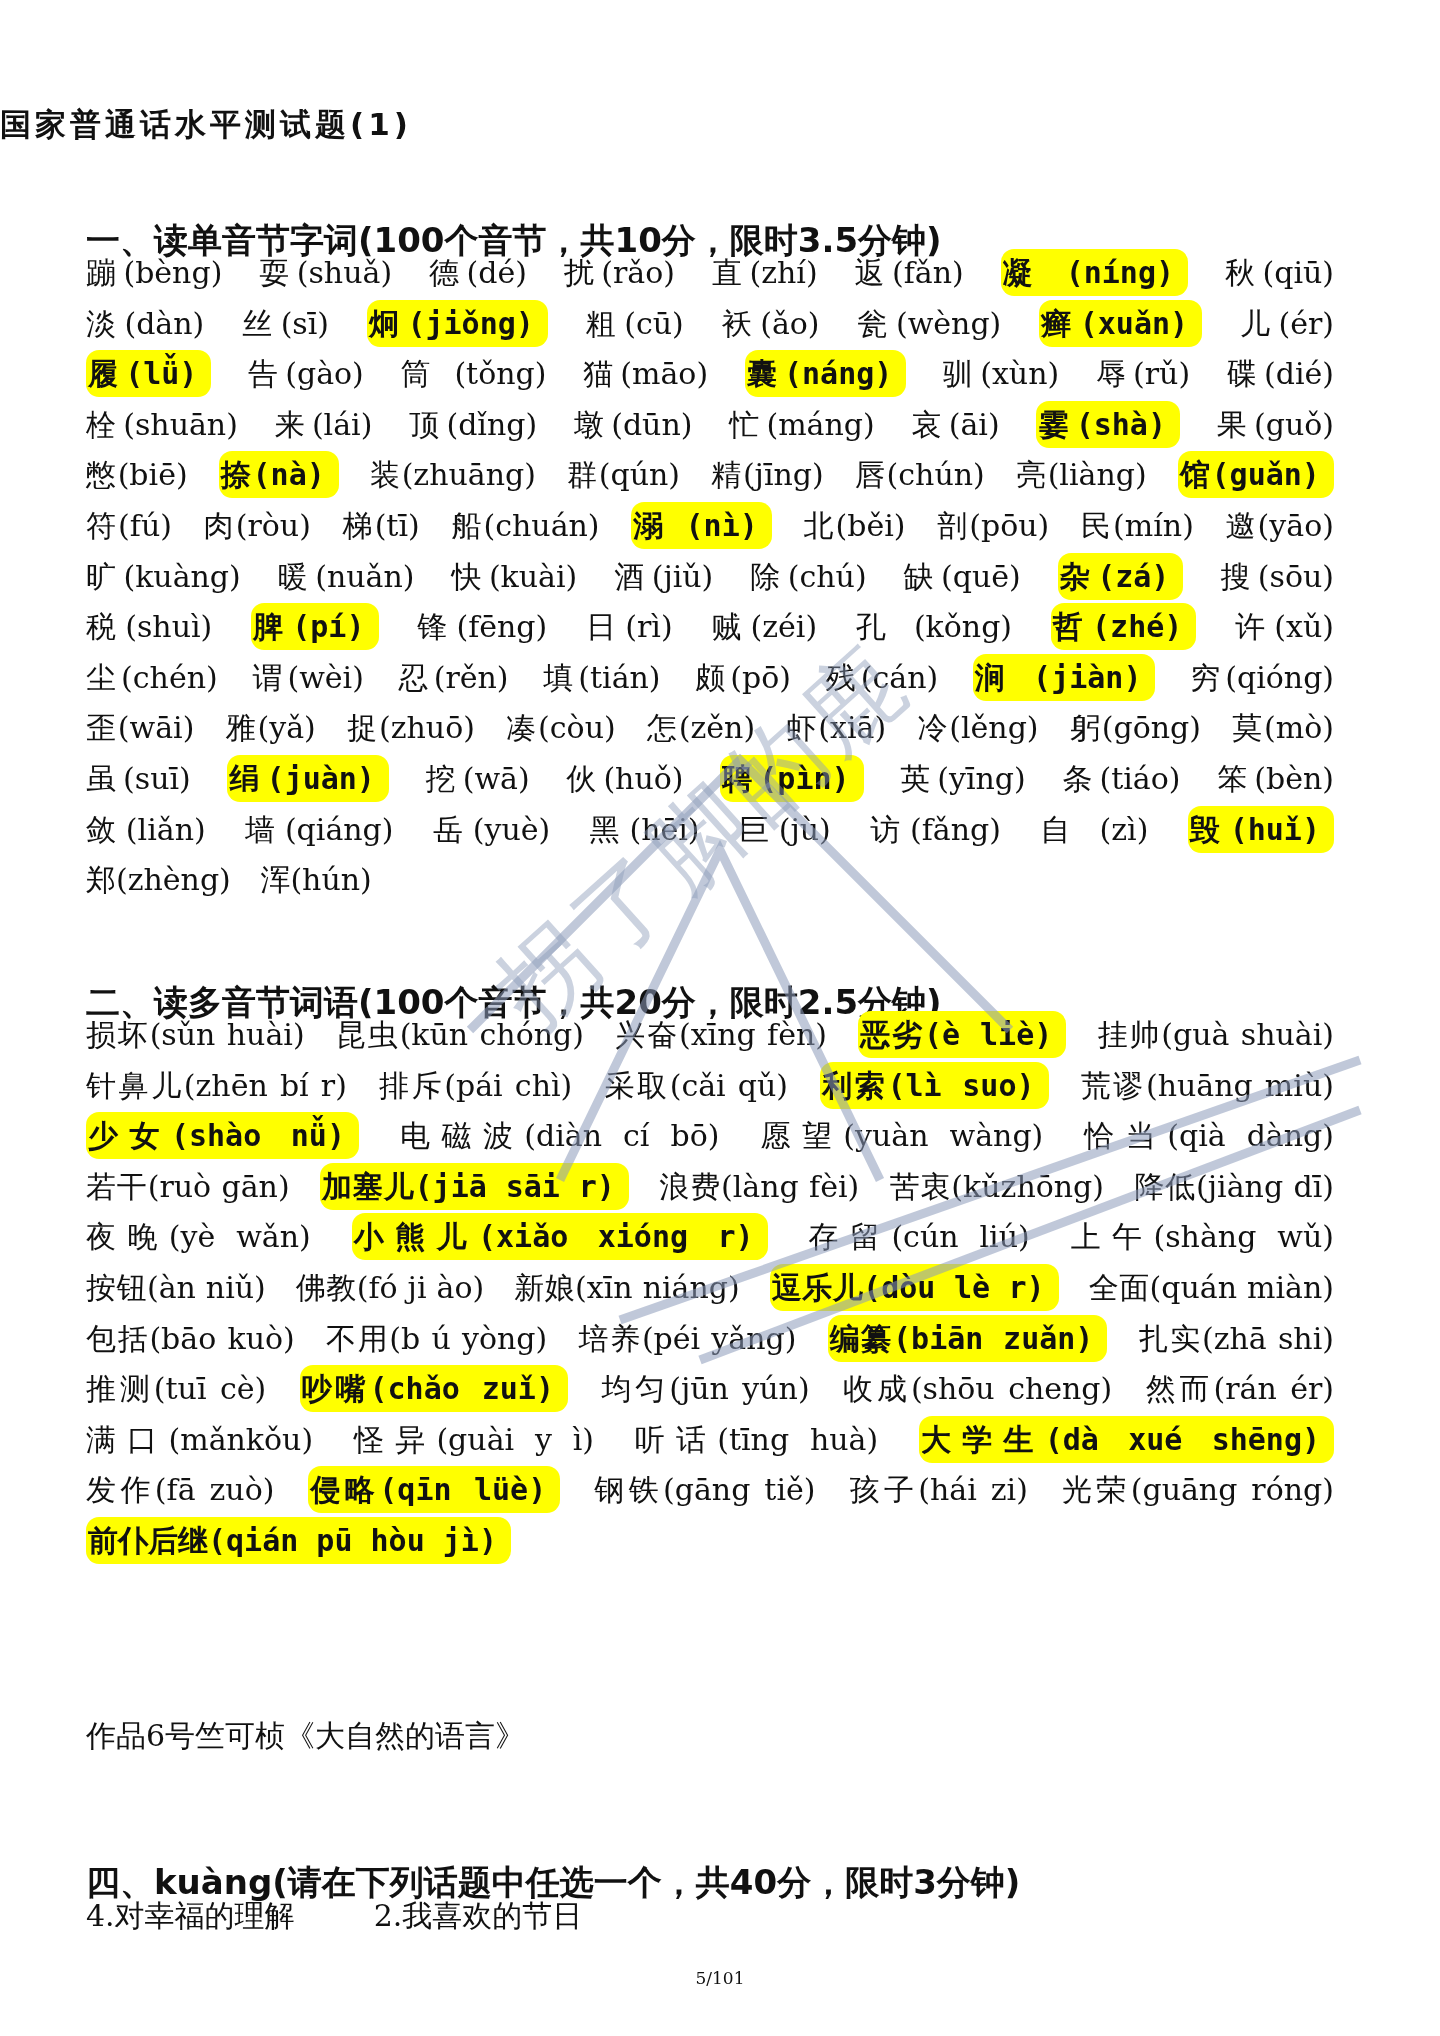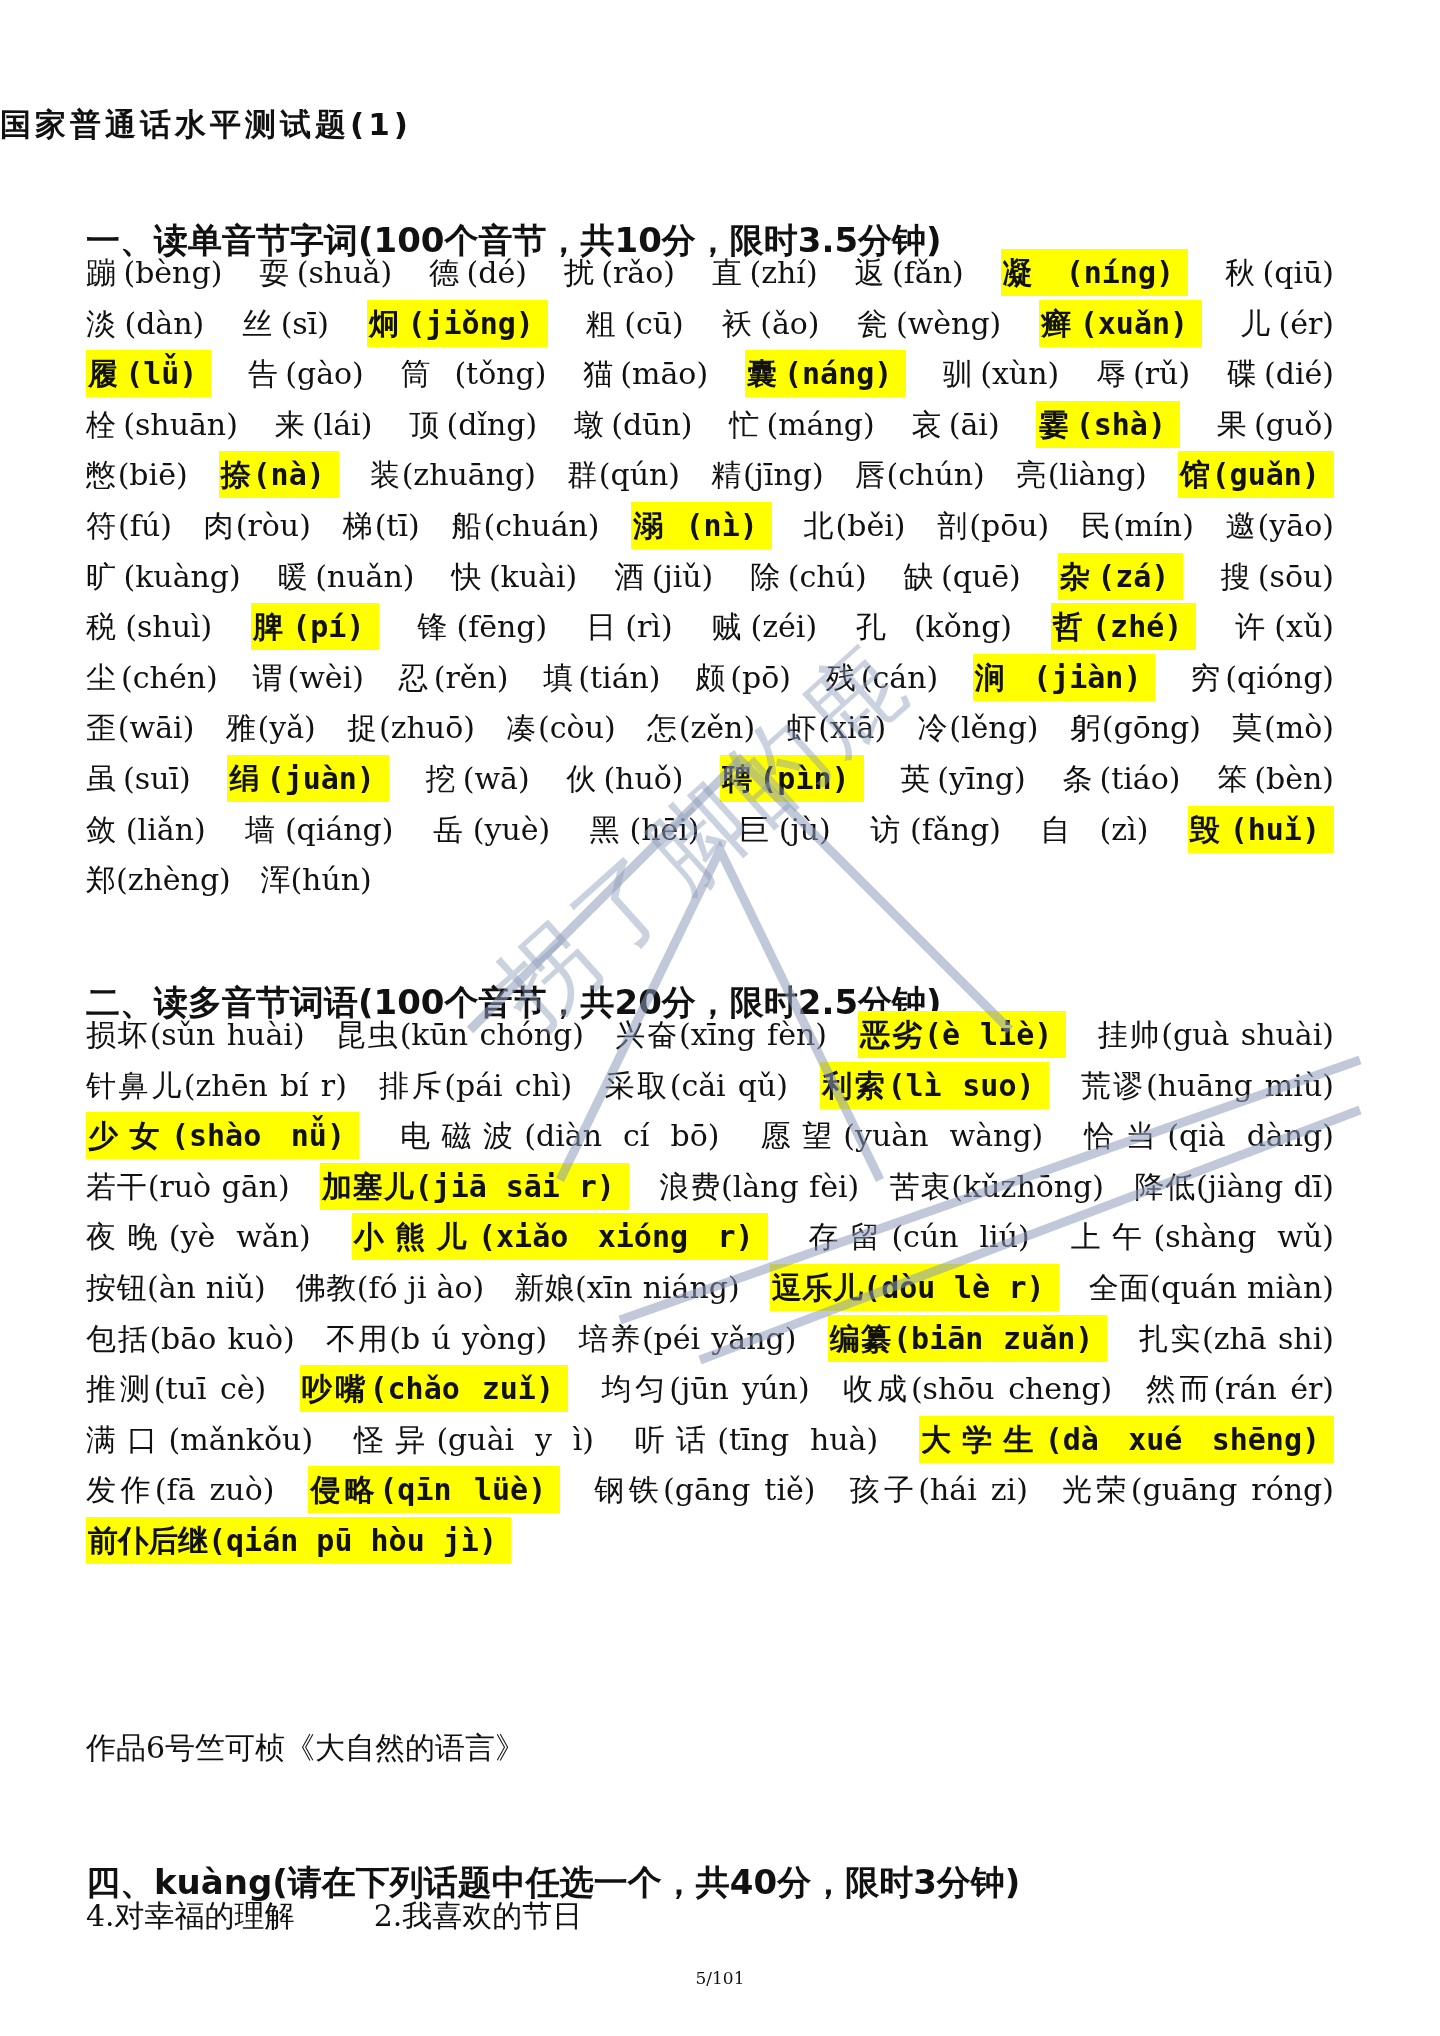--- a/index.html
+++ b/index.html
@@ -8,42 +8,42 @@
   .page { position:absolute; left:0; top:0; width:1440px; height:2036px; }
   .title { position:absolute; left:0; width:1440px; top:104px; 
            font-family:"DejaVu Sans","Liberation Sans",sans-serif; font-weight:bold;
            font-size:31px; letter-spacing:4px; }
   .heading { position:absolute; left:86px; font-family:"DejaVu Sans","Liberation Sans",sans-serif;
              font-weight:bold; font-size:34px; white-space:nowrap;margin-top:28px; }
   .para { position:absolute; left:86px; width:1268px; font-size:30px; line-height:50.6px;
           text-align:justify; }
   .para span.w { white-space:nowrap; margin-right:20px; }
   .hl { background:#ffff00; font-family:"DejaVu Sans Mono","Liberation Mono",monospace;
-        font-weight:bold; padding:6px 14px 6px 2px; }
+        font-weight:bold; padding:6px 14px 6px 2px;border-radius:13px; }
   .plain { font-size:30px; position:absolute; left:86px; white-space:nowrap; }
   .pageno { position:absolute; left:0; width:1440px; top:1968px; text-align:center; font-size:17px; }
   .wm { position:absolute; left:0; top:0; width:1440px; height:2036px; pointer-events:none; }
   .wmtext { position:absolute; left:470px; top:960px; font-family:"DejaVu Sans","Liberation Sans",sans-serif;
             font-size:96px; color:rgba(140,155,185,0.45); transform:rotate(-42deg);
             transform-origin:left top; white-space:nowrap; letter-spacing:6px; }
 </style>
 </head>
 <body>
 
 <div class="page">
 
   <div class="title">国家普通话水平测试题(1)</div>
 
   <div class="heading" style="top:190px;">一、读单音节字词(100个音节，共10分，限时3.5分钟)</div>
   <div class="para" style="top:248px;" id="s1"><span class="w">蹦(bèng)</span> <span class="w">耍(shuǎ)</span> <span class="w">德(dé)</span> <span class="w">扰(rǎo)</span> <span class="w">直(zhí)</span> <span class="w">返(fǎn)</span> <span class="w hl">凝 (níng)</span> <span class="w">秋(qiū)</span> <span class="w">淡(dàn)</span> <span class="w">丝(sī)</span> <span class="w hl">炯(jiǒng)</span> <span class="w">粗(cū)</span> <span class="w">袄(ǎo)</span> <span class="w">瓮(wèng)</span> <span class="w hl">癣(xuǎn)</span> <span class="w">儿(ér)</span> <span class="w hl">履(lǚ)</span> <span class="w">告(gào)</span> <span class="w">筒 (tǒng)</span> <span class="w">猫(māo)</span> <span class="w hl">囊(náng)</span> <span class="w">驯(xùn)</span> <span class="w">辱(rǔ)</span> <span class="w">碟(dié)</span> <span class="w">栓(shuān)</span> <span class="w">来(lái)</span> <span class="w">顶(dǐng)</span> <span class="w">墩(dūn)</span> <span class="w">忙(máng)</span> <span class="w">哀(āi)</span> <span class="w hl">霎(shà)</span> <span class="w">果(guǒ)</span> <span class="w">憋(biē)</span> <span class="w hl">捺(nà)</span> <span class="w">装(zhuāng)</span> <span class="w">群(qún)</span> <span class="w">精(jīng)</span> <span class="w">唇(chún)</span> <span class="w">亮(liàng)</span> <span class="w hl">馆(guǎn)</span> <span class="w">符(fú)</span> <span class="w">肉(ròu)</span> <span class="w">梯(tī)</span> <span class="w">船(chuán)</span> <span class="w hl">溺 (nì)</span> <span class="w">北(běi)</span> <span class="w">剖(pōu)</span> <span class="w">民(mín)</span> <span class="w">邀(yāo)</span> <span class="w">旷(kuàng)</span> <span class="w">暖(nuǎn)</span> <span class="w">快(kuài)</span> <span class="w">酒(jiǔ)</span> <span class="w">除(chú)</span> <span class="w">缺(quē)</span> <span class="w hl">杂(zá)</span> <span class="w">搜(sōu)</span> <span class="w">税(shuì)</span> <span class="w hl">脾(pí)</span> <span class="w">锋(fēng)</span> <span class="w">日(rì)</span> <span class="w">贼(zéi)</span> <span class="w">孔 (kǒng)</span> <span class="w hl">哲(zhé)</span> <span class="w">许(xǔ)</span> <span class="w">尘(chén)</span> <span class="w">谓(wèi)</span> <span class="w">忍(rěn)</span> <span class="w">填(tián)</span> <span class="w">颇(pō)</span> <span class="w">残(cán)</span> <span class="w hl">涧 (jiàn)</span> <span class="w">穷(qióng)</span> <span class="w">歪(wāi)</span> <span class="w">雅(yǎ)</span> <span class="w">捉(zhuō)</span> <span class="w">凑(còu)</span> <span class="w">怎(zěn)</span> <span class="w">虾(xiā)</span> <span class="w">冷(lěng)</span> <span class="w">躬(gōng)</span> <span class="w">莫(mò)</span> <span class="w">虽(suī)</span> <span class="w hl">绢(juàn)</span> <span class="w">挖(wā)</span> <span class="w">伙(huǒ)</span> <span class="w hl">聘(pìn)</span> <span class="w">英(yīng)</span> <span class="w">条(tiáo)</span> <span class="w">笨(bèn)</span> <span class="w">敛(liǎn)</span> <span class="w">墙(qiáng)</span> <span class="w">岳(yuè)</span> <span class="w">黑(hēi)</span> <span class="w">巨(jù)</span> <span class="w">访(fǎng)</span> <span class="w">自 (zì)</span> <span class="w hl">毁(huǐ)</span> <span class="w">郑(zhèng)</span> <span class="w">浑(hún)</span> </div>
 
   <div class="heading" style="top:952px;">二、读多音节词语(100个音节，共20分，限时2.5分钟)</div>
   <div class="para" style="top:1010px;" id="s2"><span class="w">损坏(sǔn huài)</span> <span class="w">昆虫(kūn chóng)</span> <span class="w">兴奋(xīng fèn)</span> <span class="w hl">恶劣(è liè)</span> <span class="w">挂帅(guà shuài)</span> <span class="w">针鼻儿(zhēn bí r)</span> <span class="w">排斥(pái chì)</span> <span class="w">采取(cǎi qǔ)</span> <span class="w hl">利索(lì suo)</span> <span class="w">荒谬(huāng miù)</span> <span class="w hl">少女(shào nǚ)</span> <span class="w">电磁波(diàn cí bō)</span> <span class="w">愿望(yuàn wàng)</span> <span class="w">恰当(qià dàng)</span> <span class="w">若干(ruò gān)</span> <span class="w hl">加塞儿(jiā sāi r)</span> <span class="w">浪费(làng fèi)</span> <span class="w">苦衷(kǔzhōng)</span> <span class="w">降低(jiàng dī)</span> <span class="w">夜晚(yè wǎn)</span> <span class="w hl">小熊儿(xiǎo xióng r)</span> <span class="w">存留(cún liú)</span> <span class="w">上午(shàng wǔ)</span> <span class="w">按钮(àn niǔ)</span> <span class="w">佛教(fó ji ào)</span> <span class="w">新娘(xīn niáng)</span> <span class="w hl">逗乐儿(dòu lè r)</span> <span class="w">全面(quán miàn)</span> <span class="w">包括(bāo kuò)</span> <span class="w">不用(b ú yòng)</span> <span class="w">培养(péi yǎng)</span> <span class="w hl">编纂(biān zuǎn)</span> <span class="w">扎实(zhā shi)</span> <span class="w">推测(tuī cè)</span> <span class="w hl">吵嘴(chǎo zuǐ)</span> <span class="w">均匀(jūn yún)</span> <span class="w">收成(shōu cheng)</span> <span class="w">然而(rán ér)</span> <span class="w">满口(mǎnkǒu)</span> <span class="w">怪异(guài y ì)</span> <span class="w">听话(tīng huà)</span> <span class="w hl">大学生(dà xué shēng)</span> <span class="w">发作(fā zuò)</span> <span class="w hl">侵略(qīn lüè)</span> <span class="w">钢铁(gāng tiě)</span> <span class="w">孩子(hái zi)</span> <span class="w">光荣(guāng róng)</span> <span class="w hl">前仆后继(qián pū hòu jì)</span> </div>
 
-  <div class="plain" style="top:1716px;margin-top:12px;">作品6号竺可桢《大自然的语言》</div>
+  <div class="plain" style="top:1716px;">作品6号竺可桢《大自然的语言》</div>
 
   <div class="heading" style="top:1832px;">四、kuàng(请在下列话题中任选一个，共40分，限时3分钟)</div>
   <div class="plain" style="top:1896px;">
     <span>4.对幸福的理解</span>
     <span style="display:inline-block;width:60px;"></span>
     <span>2.我喜欢的节日</span>
   </div>
 
   <div class="pageno">5/101</div>
 

